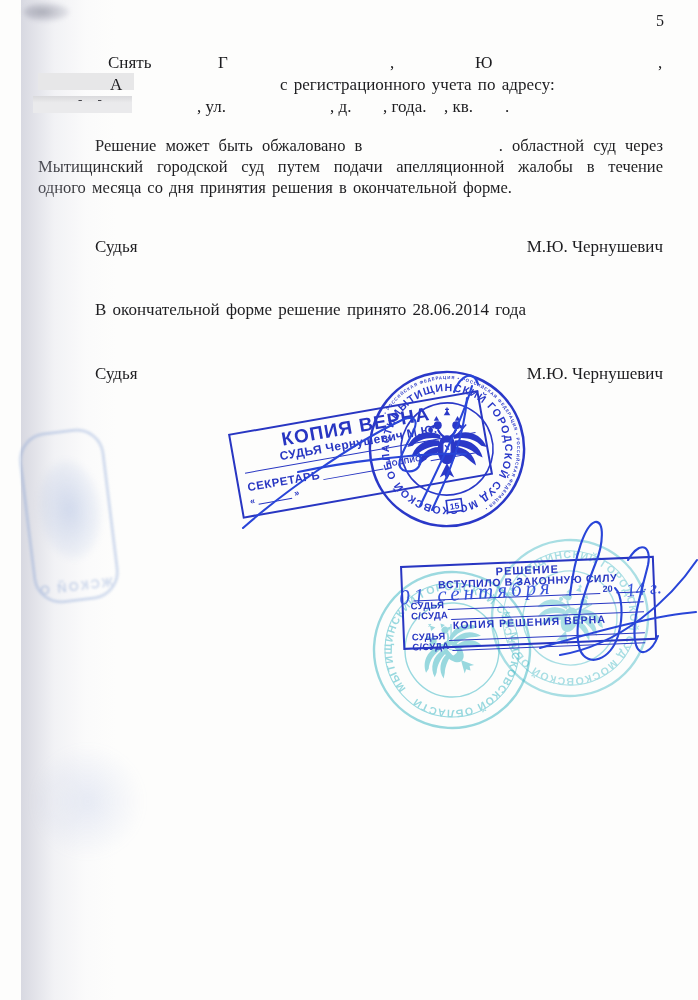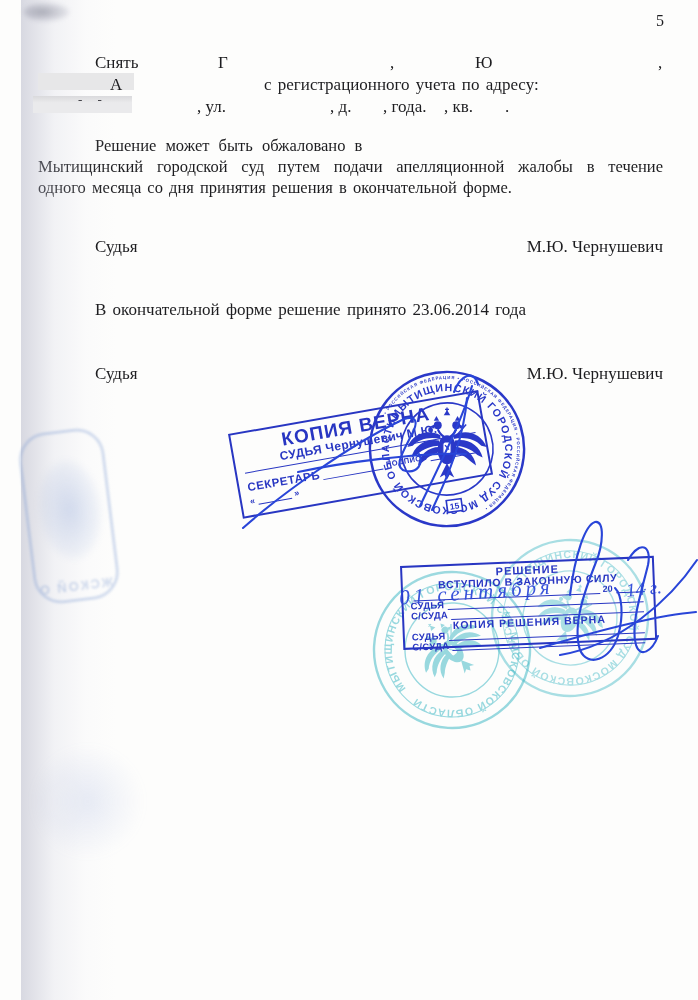--- a/index.html
+++ b/index.html
@@ -86,49 +86,50 @@
     <div class="blob"></div>
     <div class="btxt">ЖСКОЙ О</div>
   </div>
 
   <div id="redact1" class="abs redact"></div>
   <div id="redact2" class="abs redact"></div>
   <div id="dashes" class="abs doc">- -</div>
 
   <div id="page-number" class="abs doc">5</div>
 
-  <span class="abs doc" style="left:95px;top:53px">Снять</span>
+  <span class="abs doc" style="left:108px;top:53px">Снять</span>
   <span class="abs doc" style="left:218px;top:53px">Г</span>
   <span class="abs doc" style="left:390px;top:53px">,</span>
   <span class="abs doc" style="left:475px;top:53px">Ю</span>
   <span class="abs doc" style="left:658px;top:53px">,</span>
 
   <span class="abs doc" style="left:110px;top:75px">А</span>
-  <span class="abs doc" style="left:264px;top:75px;word-spacing:2px">с регистрационного учета по адресу:</span>
+  <span class="abs doc" style="left:280px;top:75px;word-spacing:2px">с регистрационного учета по адресу:</span>
 
   <span class="abs doc" style="left:197px;top:97px">, ул.</span>
   <span class="abs doc" style="left:330px;top:97px">, д.</span>
   <span class="abs doc" style="left:383px;top:97px">, года.</span>
   <span class="abs doc" style="left:444px;top:97px">, кв.</span>
   <span class="abs doc" style="left:505px;top:97px">.</span>
 
   <div id="para" class="abs">
     <div id="para-l1" class="pline">
       <span>Решение может быть обжаловано в</span>
+      <span>. областной суд через</span>
     </div>
     <div id="para-l2" class="pline">Мытищинский городской суд путем подачи апелляционной жалобы в течение</div>
     <div id="para-l3" class="pline">одного месяца со дня принятия решения в окончательной форме.</div>
   </div>
 
   <div class="abs judge-row" style="top:237px">
     <span>Судья</span>
     <span>М.Ю. Чернушевич</span>
   </div>
 
-  <div class="abs doc" style="left:95px;top:300px;word-spacing:2px">В окончательной форме решение принято 23.06.2014 года</div>
+  <div class="abs doc" style="left:95px;top:300px;word-spacing:2px">В окончательной форме решение принято 28.06.2014 года</div>
 
   <div class="abs judge-row" style="top:364px">
     <span>Судья</span>
     <span>М.Ю. Чернушевич</span>
   </div>
 
   <svg width="0" height="0" style="position:absolute" aria-hidden="true">
     <defs>
       <g id="eagle">
         <path d="M-2.5,-27 L0,-31 L2.5,-27 Z" fill="currentColor"></path>

